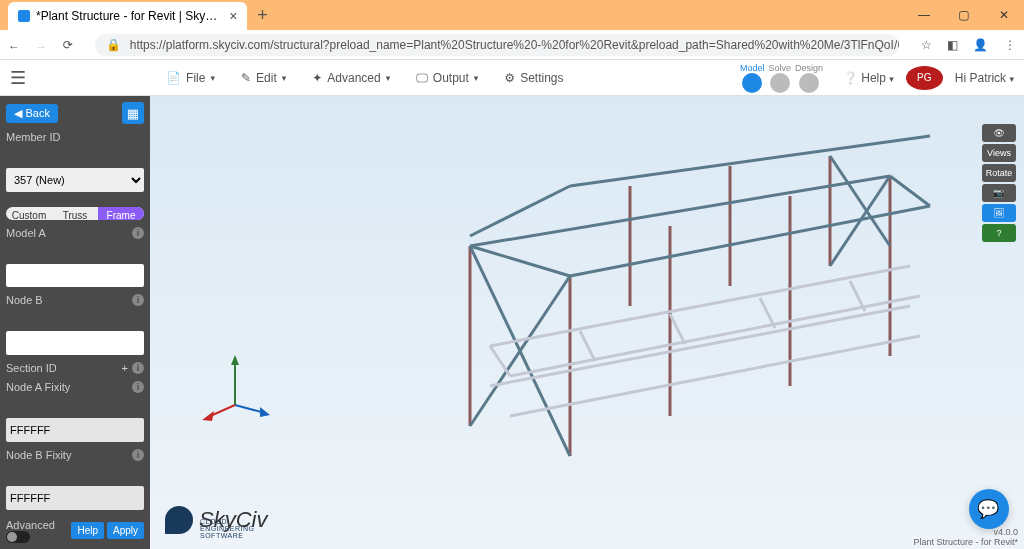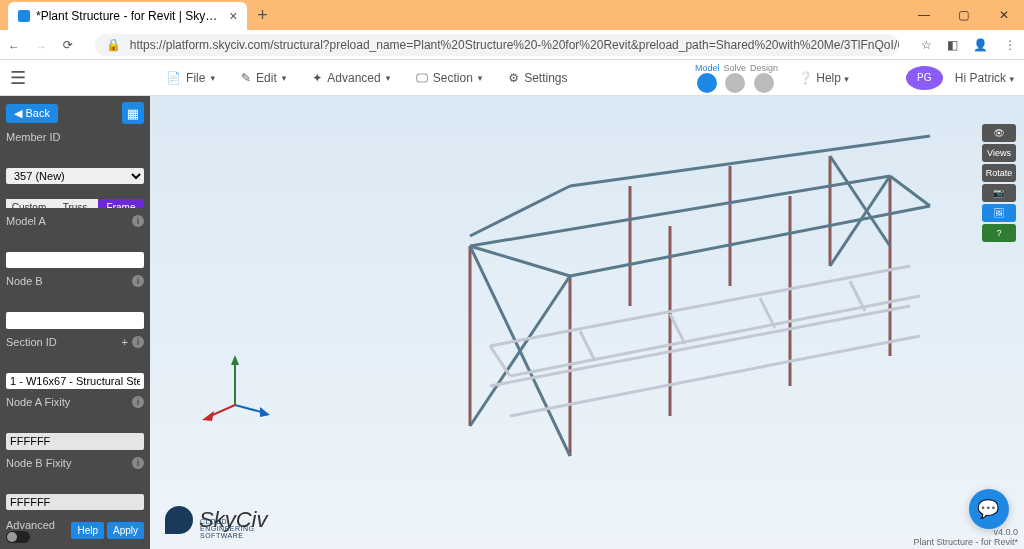--- a/index.html
+++ b/index.html
@@ -24,34 +24,34 @@
 .menu-btn { font-size: 18px; color: #555; cursor: pointer; margin-right: 140px; }
 .app-menu { display: flex; gap: 26px; font-size: 12px; color: #555; align-items: center; }
 .app-menu .item { cursor: pointer; display: flex; align-items: center; gap: 5px; }
 .car { font-size: 9px; }
 .workflow { margin-left: auto; display: flex; gap: 4px; font-size: 9px; color: #888; margin-right: 20px; align-items: flex-start; }
 .workflow .wf { text-align: center; }
 .workflow .wf-icon { width: 20px; height: 20px; border-radius: 50%; background: #bbb; margin: 0 auto; }
 .workflow .wf.active { color: #1e88e5; }
 .workflow .wf.active .wf-icon { background: #1e88e5; }
 .right-menu { display: flex; align-items: center; gap: 12px; font-size: 12px; color: #555; }
-.avatar { width: 37px; height: 24px; border-radius: 50%; background: #8b5cf6; color: #fff; font-size: 10px; display: flex; align-items: center; justify-content: center; margin-left: 45px; }
+.avatar { width: 37px; height: 24px; border-radius: 50%; background: #b91c1c; color: #fff; font-size: 10px; display: flex; align-items: center; justify-content: center; }
 
 
 .main { display: flex; height: calc(549px - 30px - 30px - 36px); position: relative; }
 .sidebar { width: 150px; background: #4a4a4a; color: #ccc; padding: 6px; font-size: 11px; display: flex; flex-direction: column; gap: 5px; }
 .sb-top { display: flex; justify-content: space-between; align-items: center; }
 .back-btn { background: #1e88e5; color: #fff; padding: 3px 8px; border-radius: 3px; font-size: 11px; cursor: pointer; display: inline-flex; align-items: center; gap: 3px; }
 .grid-btn { background: #1e88e5; color: #fff; width: 22px; height: 22px; border-radius: 3px; display: flex; align-items: center; justify-content: center; cursor: pointer; font-size: 13px; }
 .sb-label { font-size: 11px; color: #ccc; display: flex; justify-content: space-between; align-items: flex-start; margin-top: 2px; }
 .sb-label .info { width: 12px; height: 12px; border-radius: 50%; background: #888; color: #4a4a4a; font-size: 9px; text-align: center; line-height: 12px; font-weight: bold; }
 .sb-select, .sb-input { width: 100%; height: 32px; border: none; padding: 0 4px; font-size: 11px; border-radius: 2px; margin-top: 20px; }
-.tab-group { display: flex; background: #eee; border-radius: 0; overflow: hidden; margin-top: 10px; }
+.tab-group { display: flex; background: #eee; border-radius: 8px; overflow: hidden; margin-top: 10px; }
 .tab-group span { flex: 1; text-align: center; padding: 3px 0; font-size: 10px; color: #333; cursor: pointer; }
-.tab-group span.active { background: #6d28d9; color: #fff; }
+.tab-group span.active { background: #8b5cf6; color: #fff; }
 .sb-disabled { background: #e5e5e5; }
 .sb-bottom { display: flex; justify-content: space-between; align-items: center; margin-top: 4px; }
 .toggle { width: 24px; height: 12px; background: #222; border-radius: 6px; position: relative; }
 .toggle::after { content: ''; position: absolute; width: 10px; height: 10px; background: #999; border-radius: 50%; top: 1px; left: 1px; }
 .action-btns { display: flex; gap: 3px; }
 .action-btns span { background: #1e88e5; color: #fff; padding: 3px 6px; border-radius: 2px; font-size: 10px; cursor: pointer; }
 
 
 .canvas { flex: 1; background: linear-gradient(#dbe9f4, #eef4f9); position: relative; }
 .axis { position: absolute; left: 50px; bottom: 120px; }
@@ -120,21 +120,21 @@
         <span>Edit</span>
         <span class="car">▾</span>
       </span>
     <span class="item">
         <span>✦</span>
         <span>Advanced</span>
         <span class="car">▾</span>
       </span>
     <span class="item">
         <span>🖵</span>
-        <span>Section</span>
+        <span>Output</span>
         <span class="car">▾</span>
       </span>
     <span class="item">
         <span>⚙</span>
         <span>Settings</span>
       </span>
   </div>
   <div class="workflow">
     <div class="wf active"><span>Model</span><div class="wf-icon"></div></div>
     <div class="wf"><span>Solve</span><div class="wf-icon"></div></div>
@@ -173,21 +173,20 @@
         <span class="info">i</span>
       </div>
     <input class="sb-input" style="">
     <div class="sb-label">
         <span>Section ID</span>
         <span style="display:flex;gap:4px">
           <span>+</span>
           <span class="info">i</span>
         </span>
       </div>
-    <input class="sb-input" value="1 - W16x67 - Structural Ste" style="">
     <div class="sb-label">
         <span>Node A Fixity</span>
         <span class="info">i</span>
       </div>
     <input class="sb-input sb-disabled" value="FFFFFF" style="">
     <div class="sb-label">
         <span>Node B Fixity</span>
         <span class="info">i</span>
       </div>
     <input class="sb-input sb-disabled" value="FFFFFF" style="">

